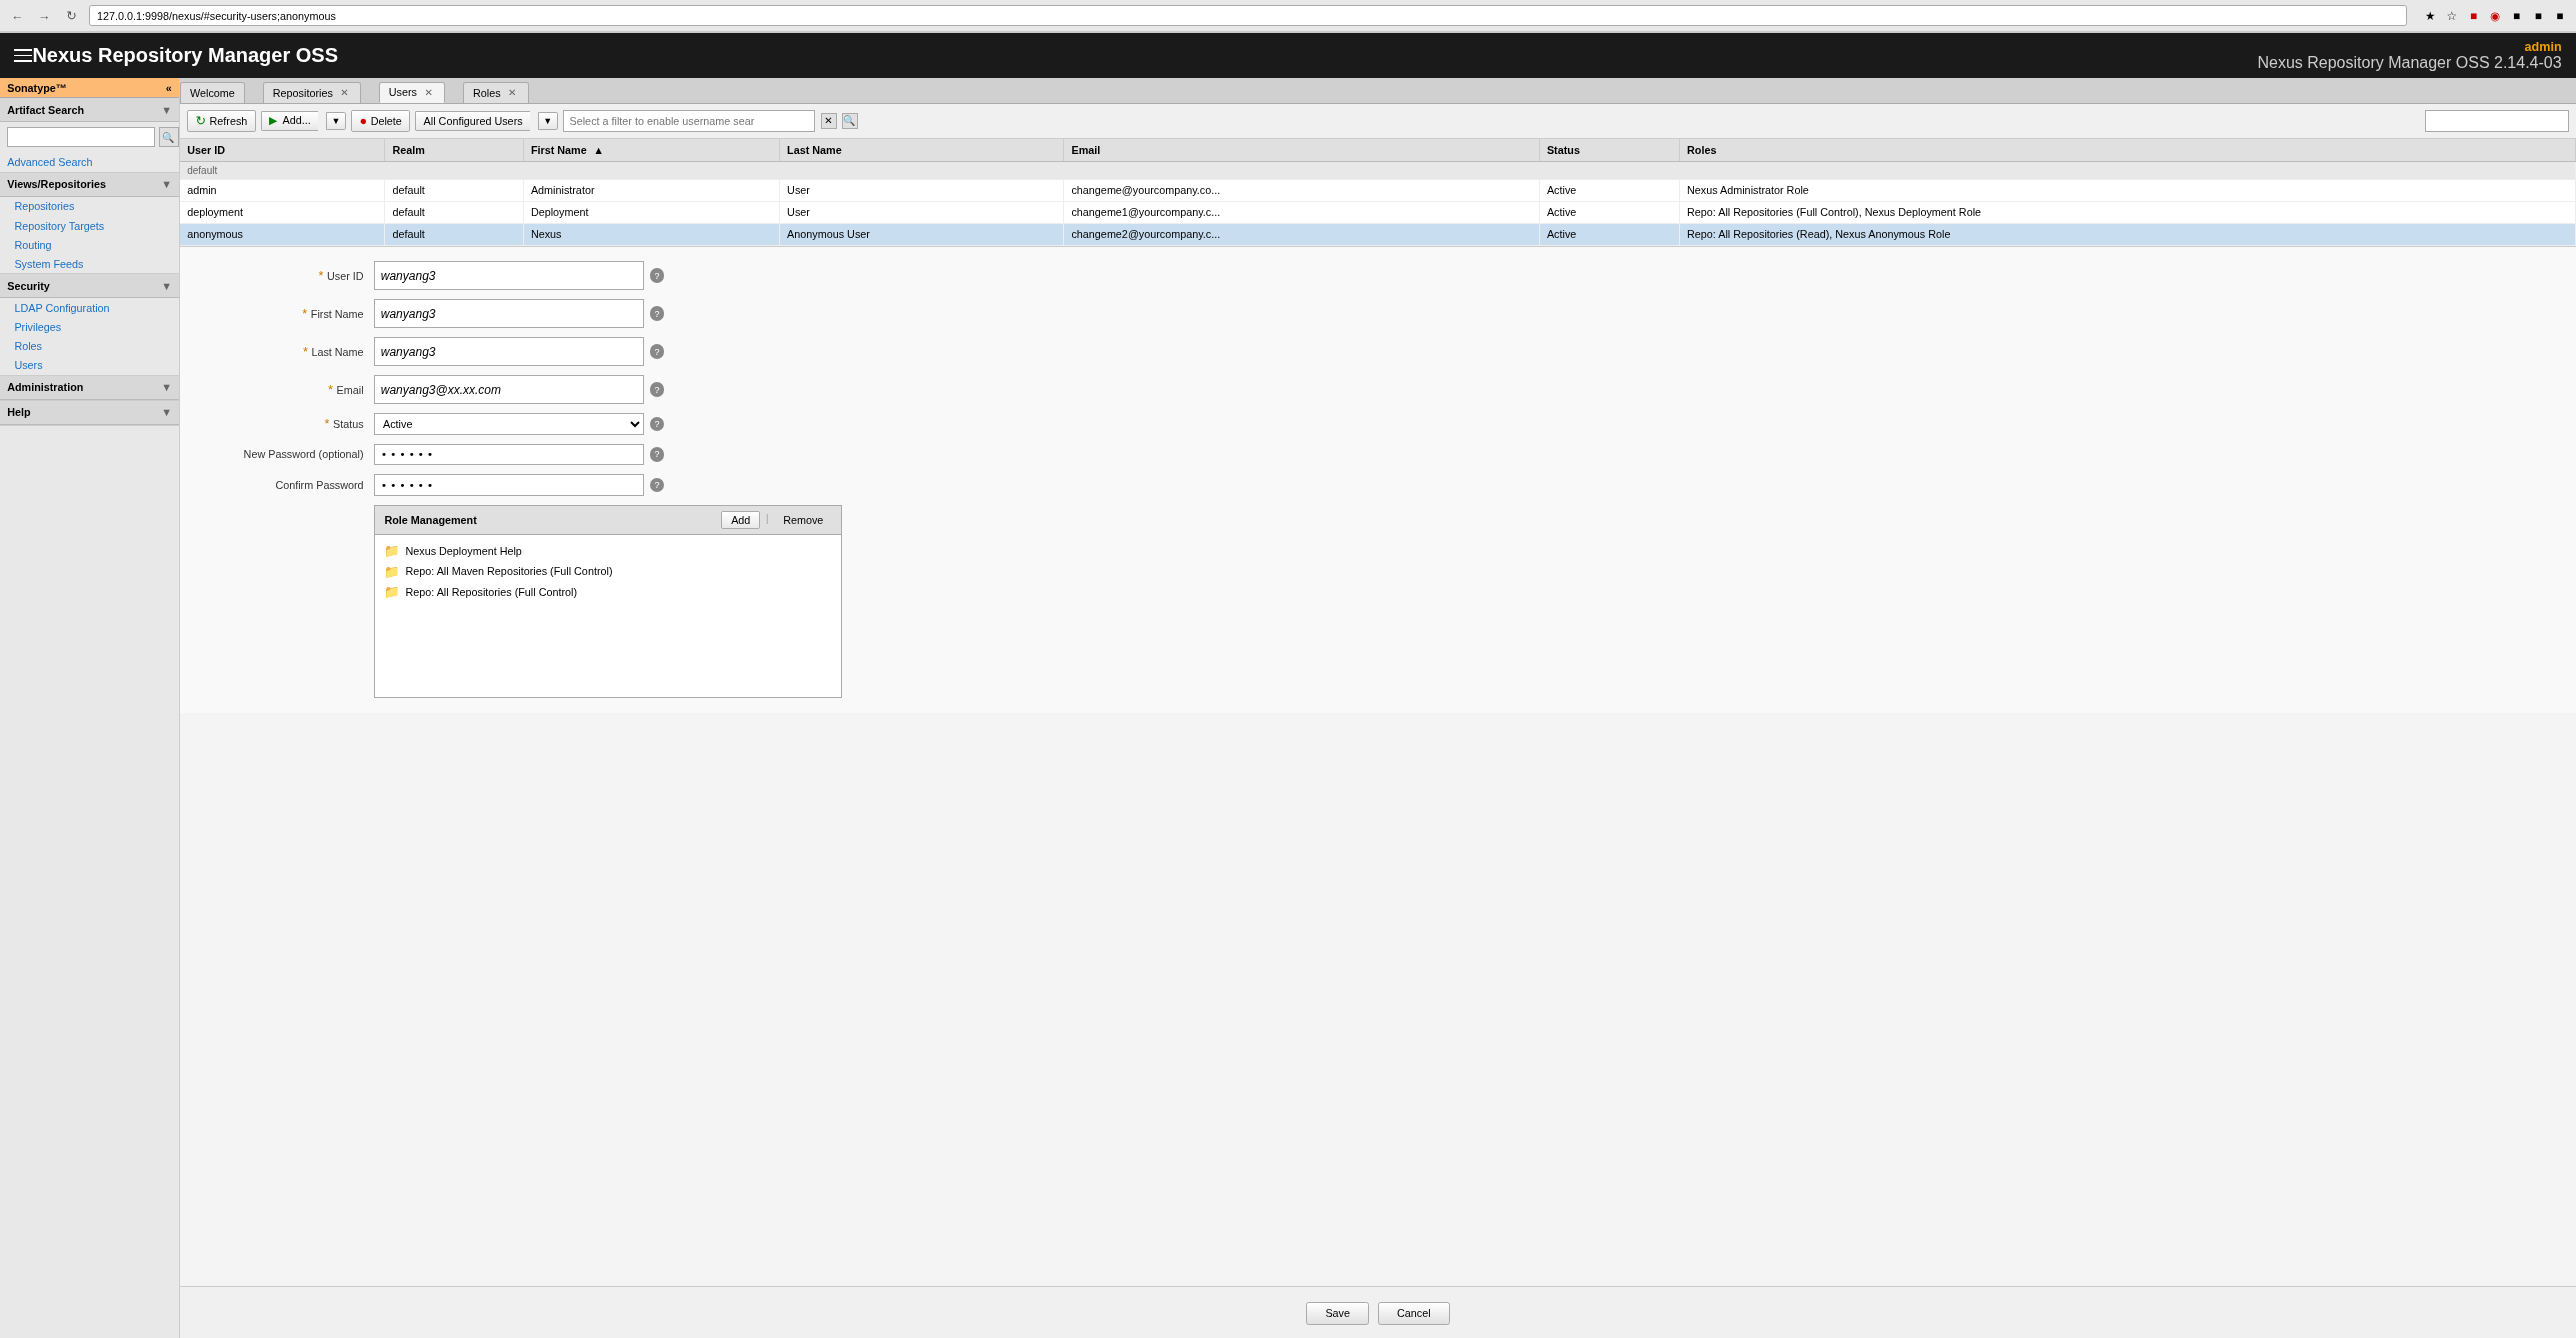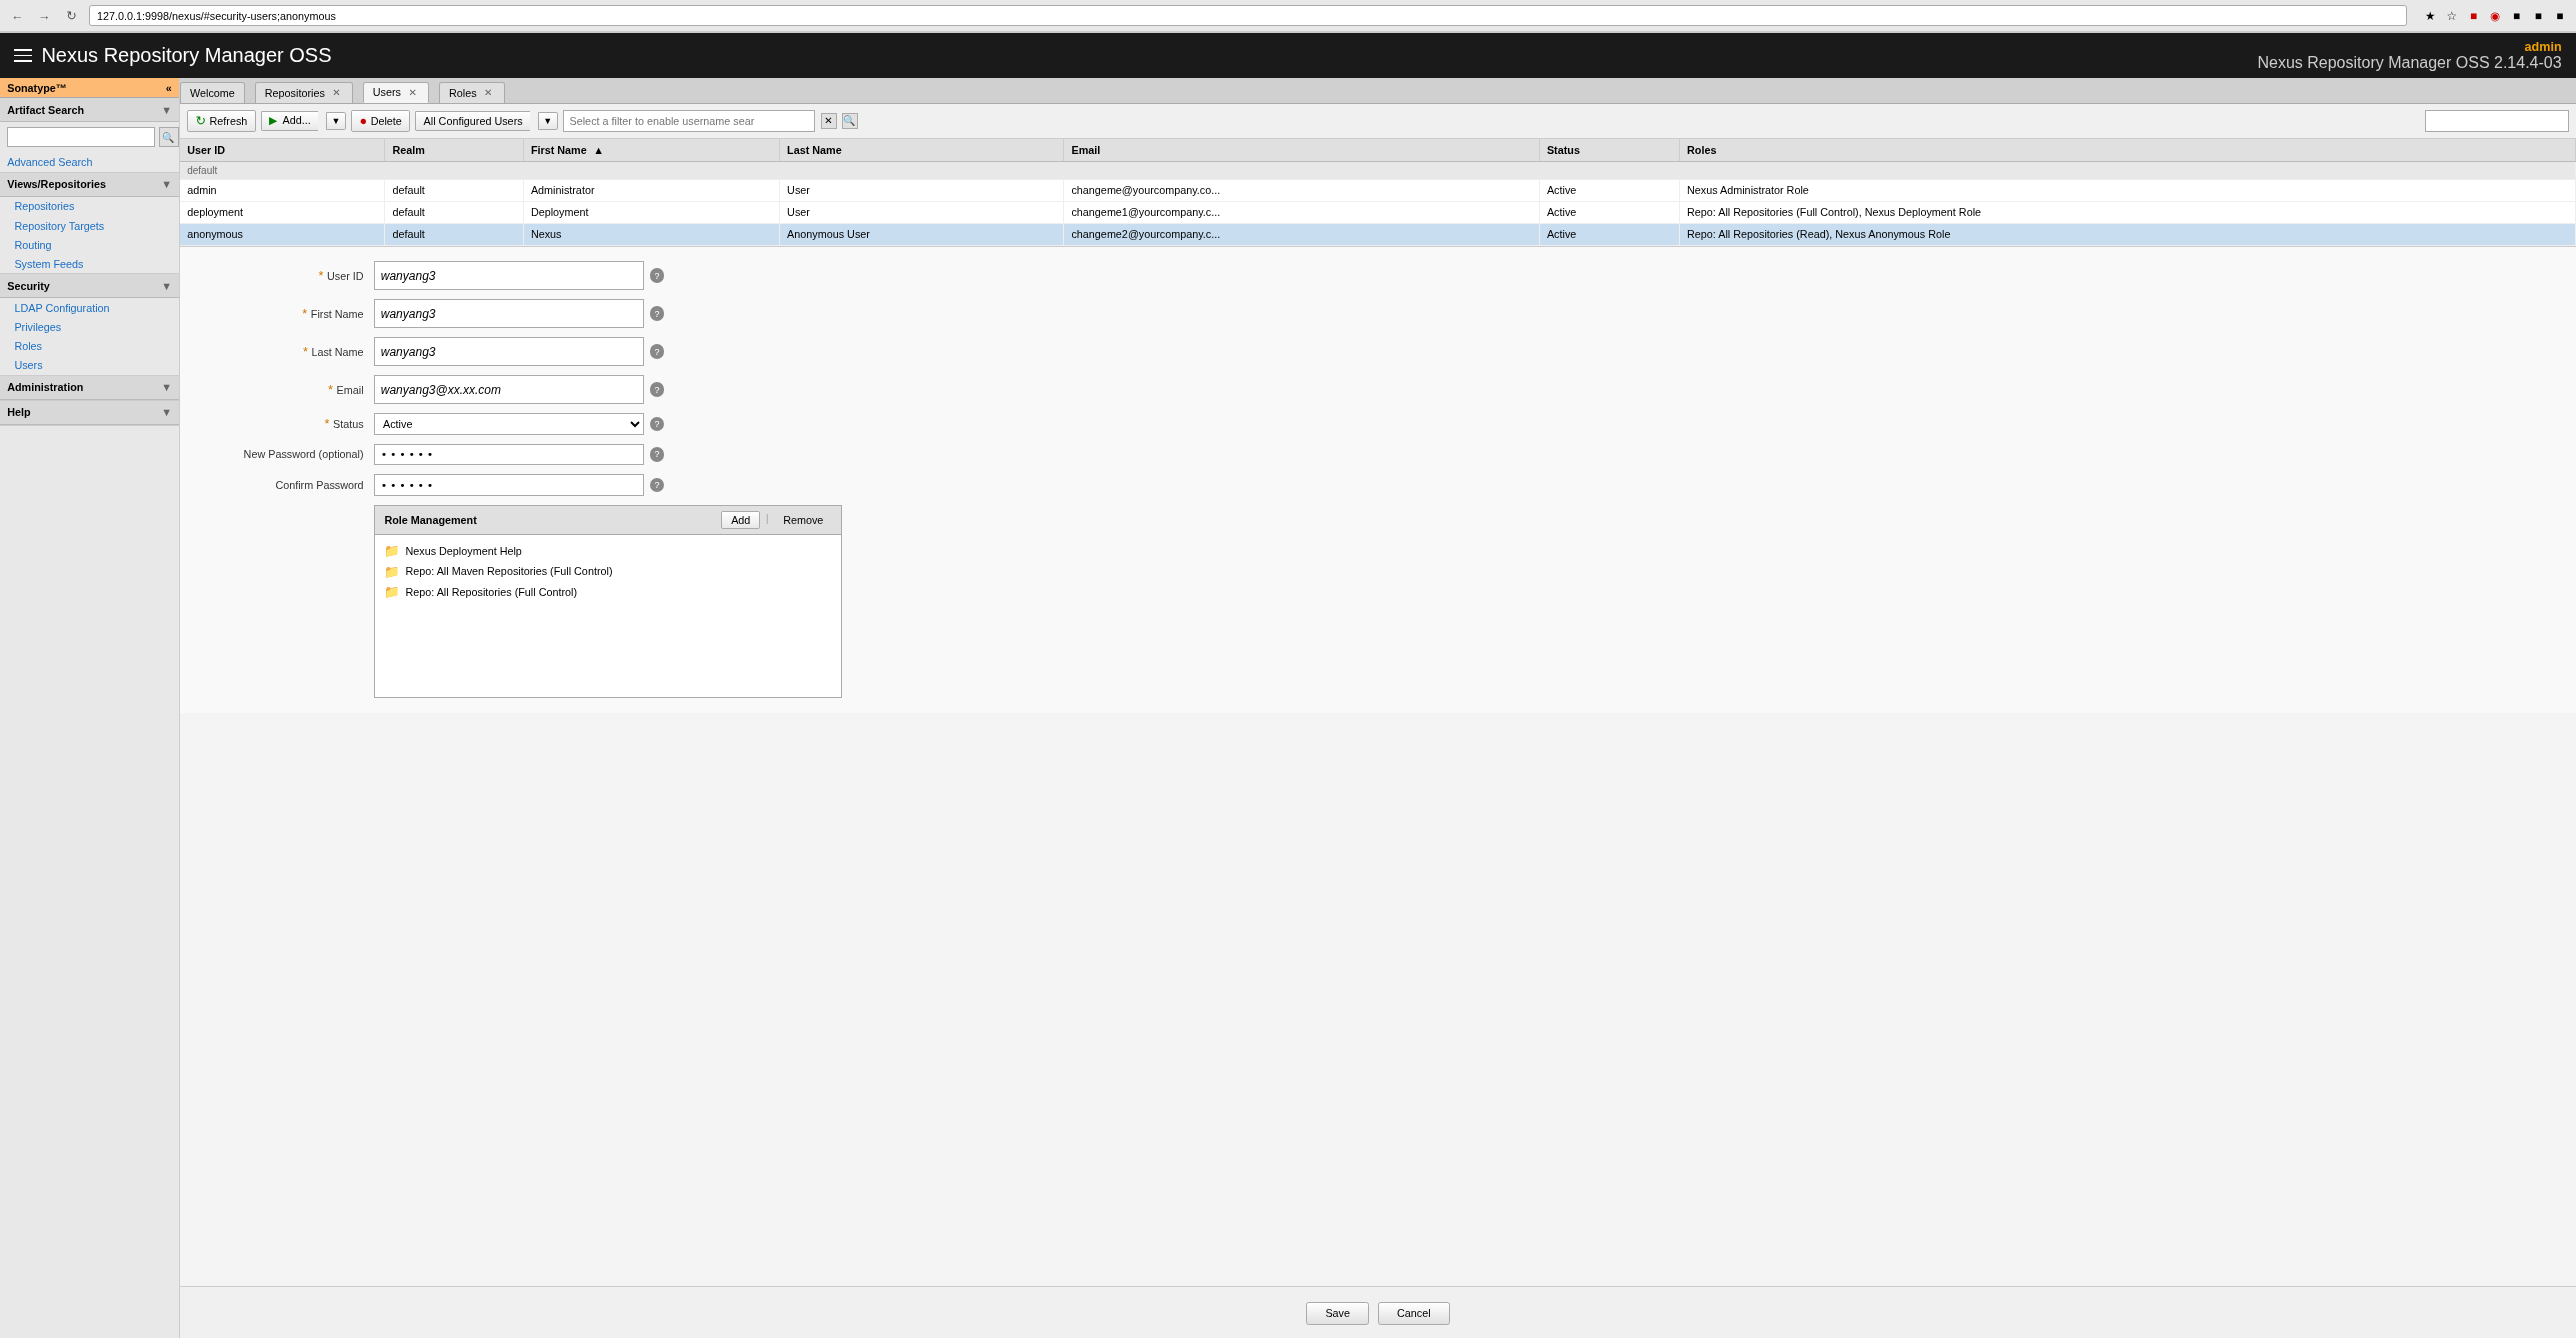--- a/index.html
+++ b/index.html
@@ -9,21 +9,21 @@
     .browser-chrome { background: #f0f0f0; border-bottom: 0.9px solid #ccc; }
     .browser-toolbar { display: flex; align-items: center; padding: 3.6px 7.2px; gap: 7.2px; background: #e8e8e8; border-bottom: 0.9px solid #ccc; height: 32px; }
     .browser-nav-btn { width: 20px; height: 20px; border: none; background: none; cursor: pointer; font-size: 12.6px; color: #555; display: flex; align-items: center; justify-content: center; }
     .browser-nav-btn:disabled { color: #bbb; }
     .browser-addressbar { flex: 1; height: 21.6px; border: 0.9px solid #aaa; border-radius: 2.7px; padding: 0 7.2px; font-size: 10.8px; background: white; }
     .browser-icons { display: flex; gap: 3.6px; margin-left: 7.2px; }
     .browser-icon { width: 18px; height: 18px; display: flex; align-items: center; justify-content: center; font-size: 11.7px; cursor: pointer; }
 
     
     .app-header { background: #1a1a1a; color: white; padding: 0 14.4px; height: 45px; display: flex; align-items: center; justify-content: space-between; }
-    .app-title { font-size: 20px; font-weight: normal; display: flex; align-items: center; gap: 9px; }
+    .app-title { font-size: 20px; font-weight: bold; display: flex; align-items: center; }
     .hamburger { display: flex; flex-direction: column; gap: 3.6px; cursor: pointer; }
     .hamburger span { width: 18px; height: 1.8px; background: white; }
     .app-user-info { text-align: right; font-size: 10.8px; }
     .app-user-info .username { color: #f0a000; font-size: 12.6px; font-weight: bold; }
 
     
     .main-layout { display: flex; height: calc(100vh - 77px); }
 
     
     .sidebar { width: 180px; min-width: 180px; background: #e8e8e8; border-right: 0.9px solid #ccc; overflow-y: auto; }
@@ -35,21 +35,21 @@
     .sidebar-search input { flex: 1; height: 20px; border: 0.9px solid #aaa; padding: 0 3.6px; font-size: 10.8px; }
     .sidebar-search button { width: 20px; height: 20px; border: 0.9px solid #aaa; background: #e0e0e0; cursor: pointer; display: flex; align-items: center; justify-content: center; font-size: 10px; }
     .sidebar-link { display: block; padding: 3.6px 14.4px; color: #1a6fc4; text-decoration: none; font-size: 10.8px; cursor: pointer; }
     .sidebar-advanced { padding: 3.6px 7.2px; color: #1a6fc4; font-size: 10.8px; cursor: pointer; }
 
     
     .content-area { flex: 1; background: #f4f4f4; overflow: hidden; display: flex; flex-direction: column; }
 
     
     .tab-bar { display: flex; background: #d0d0d0; border-bottom: 1.8px solid #aaa; padding-top: 3.6px; }
-    .tab { display: flex; align-items: center; padding: 3.6px 9px; background: #e0e0e0; border: 0.9px solid #aaa; border-bottom: none; margin-right: 10px; cursor: pointer; font-size: 10.8px; gap: 5.4px; border-radius: 2.7px 2.7px 0 0; }
+    .tab { display: flex; align-items: center; padding: 3.6px 9px; background: #e0e0e0; border: 0.9px solid #aaa; border-bottom: none; margin-right: 18px; cursor: pointer; font-size: 10.8px; gap: 5.4px; border-radius: 2.7px 2.7px 0 0; }
     .tab.active { background: #f4f4f4; border-bottom: 0.9px solid #f4f4f4; }
     .tab-close { font-size: 10px; color: #666; width: 12.6px; height: 12.6px; display: flex; align-items: center; justify-content: center; border-radius: 1.8px; }
 
     
     .toolbar { display: flex; align-items: center; padding: 5.4px 7.2px; gap: 5.4px; background: #f0f0f0; border-bottom: 0.9px solid #ccc; }
     .toolbar-btn { display: flex; align-items: center; gap: 3.6px; padding: 2.7px 7.2px; border: 0.9px solid #aaa; background: linear-gradient(#fff, #e8e8e8); cursor: pointer; font-size: 10.8px; border-radius: 1.8px; }
     .toolbar-btn .icon { font-size: 12.6px; }
     .toolbar-dropdown { display: flex; align-items: center; gap: 8px; }
     .toolbar-dropdown .main { padding: 2.7px 7.2px; border: 0.9px solid #aaa; border-right: none; background: linear-gradient(#fff, #e8e8e8); cursor: pointer; font-size: 10.8px; border-radius: 1.8px 0 0 1.8px; }
     .toolbar-dropdown .arrow { padding: 2.7px 4.5px; border: 0.9px solid #aaa; background: linear-gradient(#fff, #e8e8e8); cursor: pointer; font-size: 9px; border-radius: 0 1.8px 1.8px 0; }

